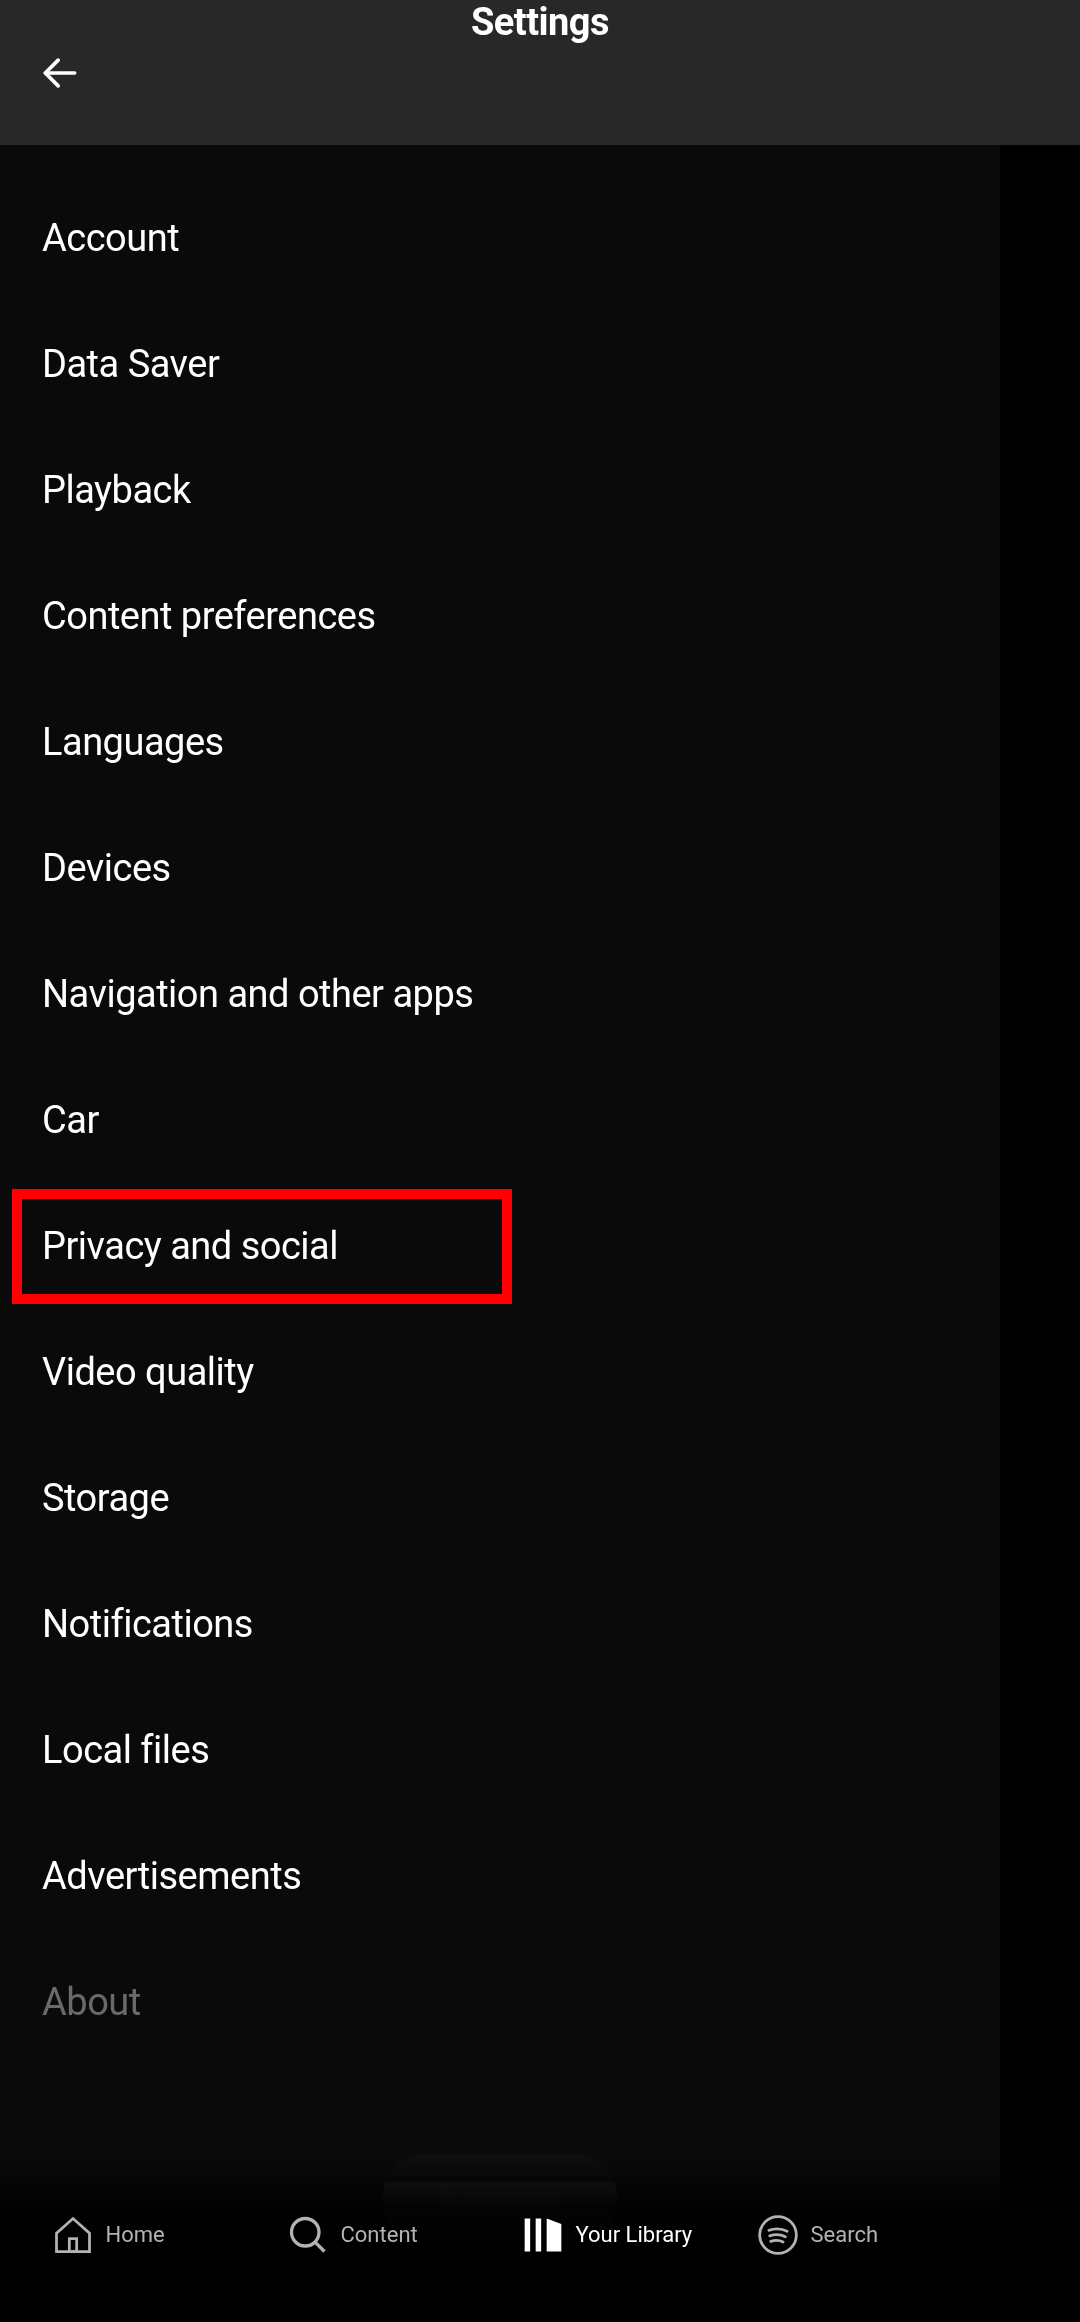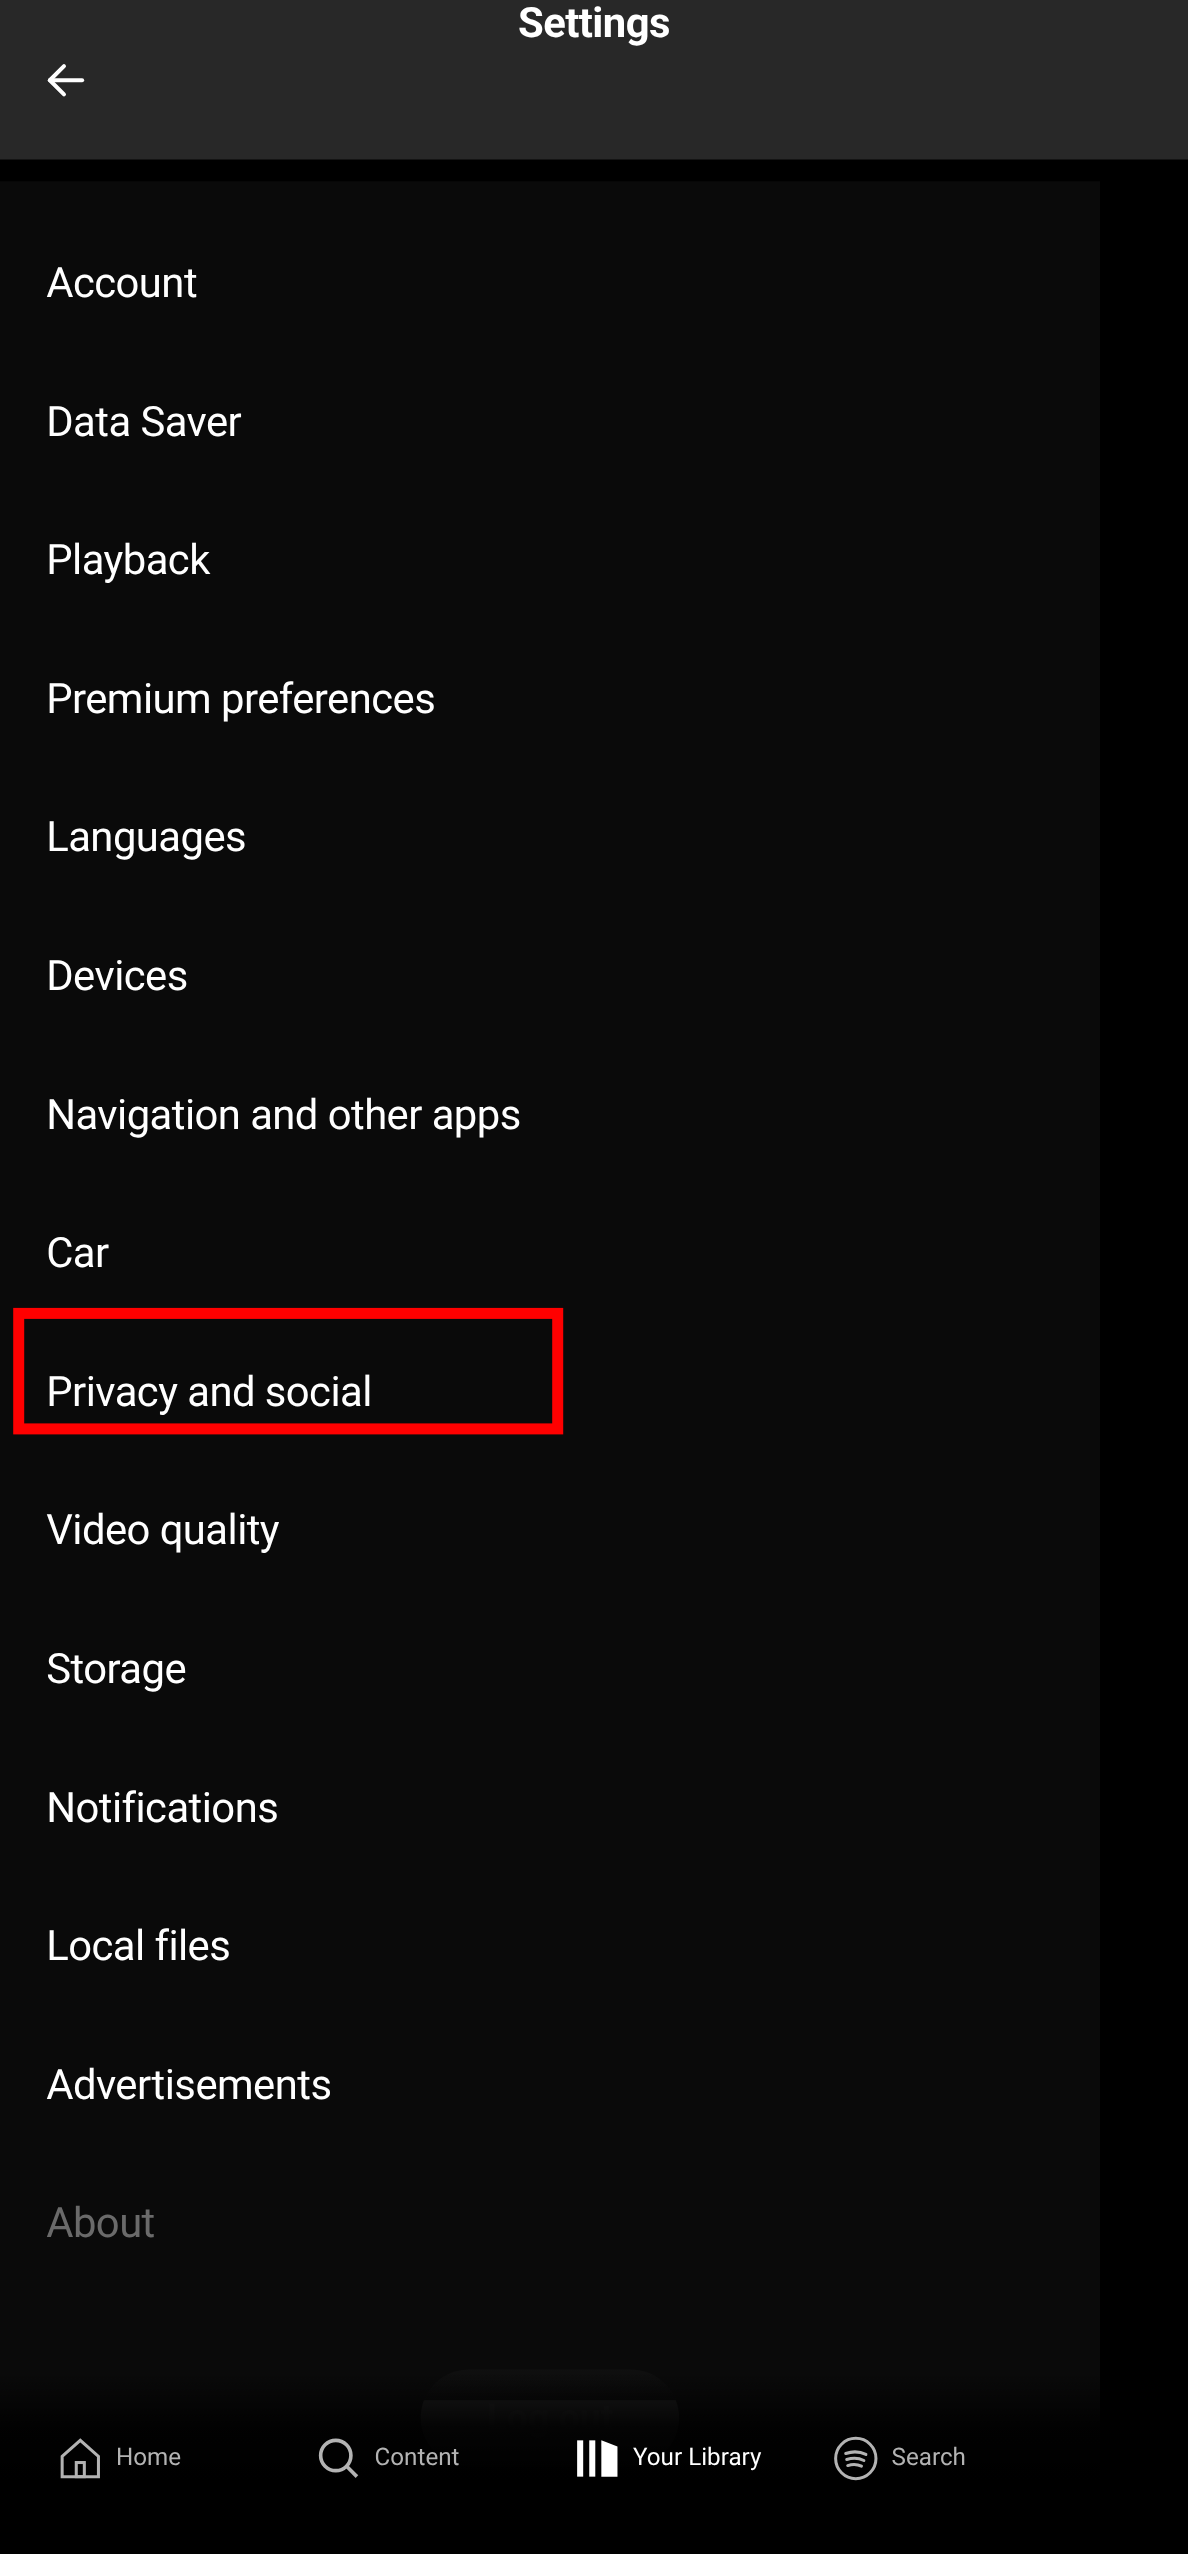--- a/index.html
+++ b/index.html
@@ -126,21 +126,20 @@
       color: #ffffff;
     }
     .main-area {
       position: absolute;
       top: 145px;
       left: 0;
       width: 1000px;
       bottom: 0;
       background: #0a0a0a;
       z-index: 2;
-      margin-top: 20px;
     }
     .fade-bottom {
       position: absolute;
       bottom: 140px;
       left: 0;
       right: 0;
       height: 80px;
       background: linear-gradient(to bottom, rgba(10,10,10,0), rgba(10,10,10,1));
       z-index: 3;
       pointer-events: none;
@@ -164,21 +163,21 @@
     <div class="list-item">
       <span class="list-item-label">Account</span>
     </div>
     <div class="list-item">
       <span class="list-item-label">Data Saver</span>
     </div>
     <div class="list-item">
       <span class="list-item-label">Playback</span>
     </div>
     <div class="list-item">
-      <span class="list-item-label">Premium preferences</span>
+      <span class="list-item-label">Content preferences</span>
     </div>
     <div class="list-item">
       <span class="list-item-label">Languages</span>
     </div>
     <div class="list-item">
       <span class="list-item-label">Devices</span>
     </div>
     <div class="list-item">
       <span class="list-item-label">Navigation and other apps</span>
     </div>

